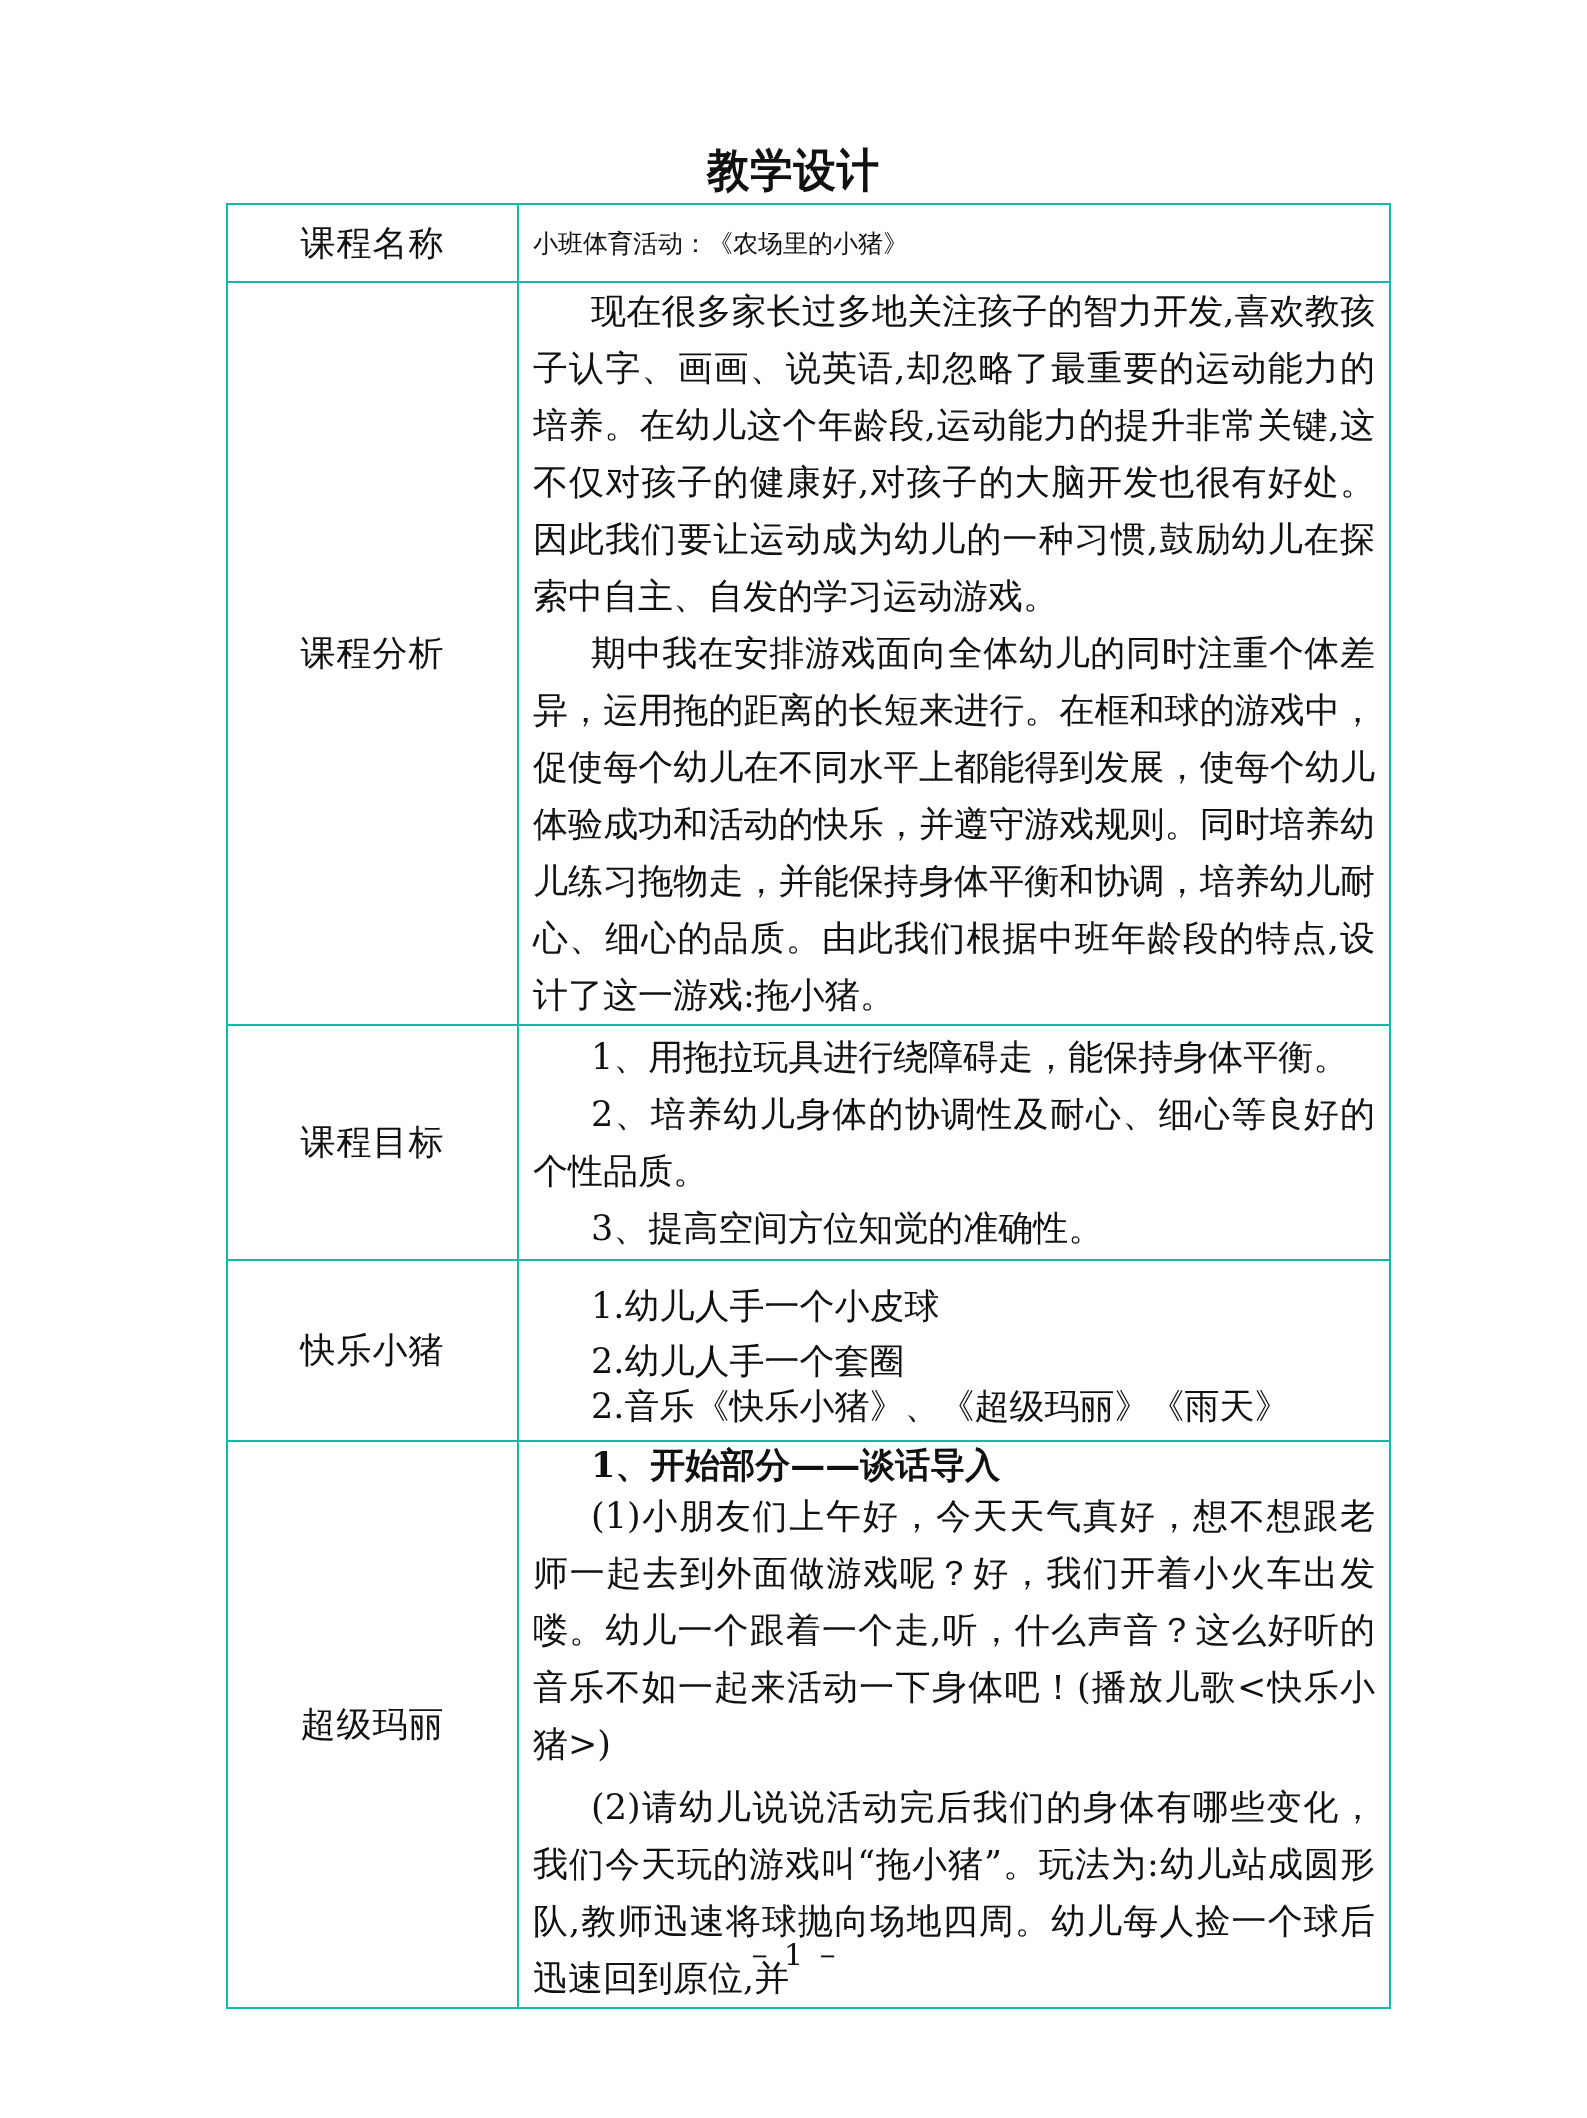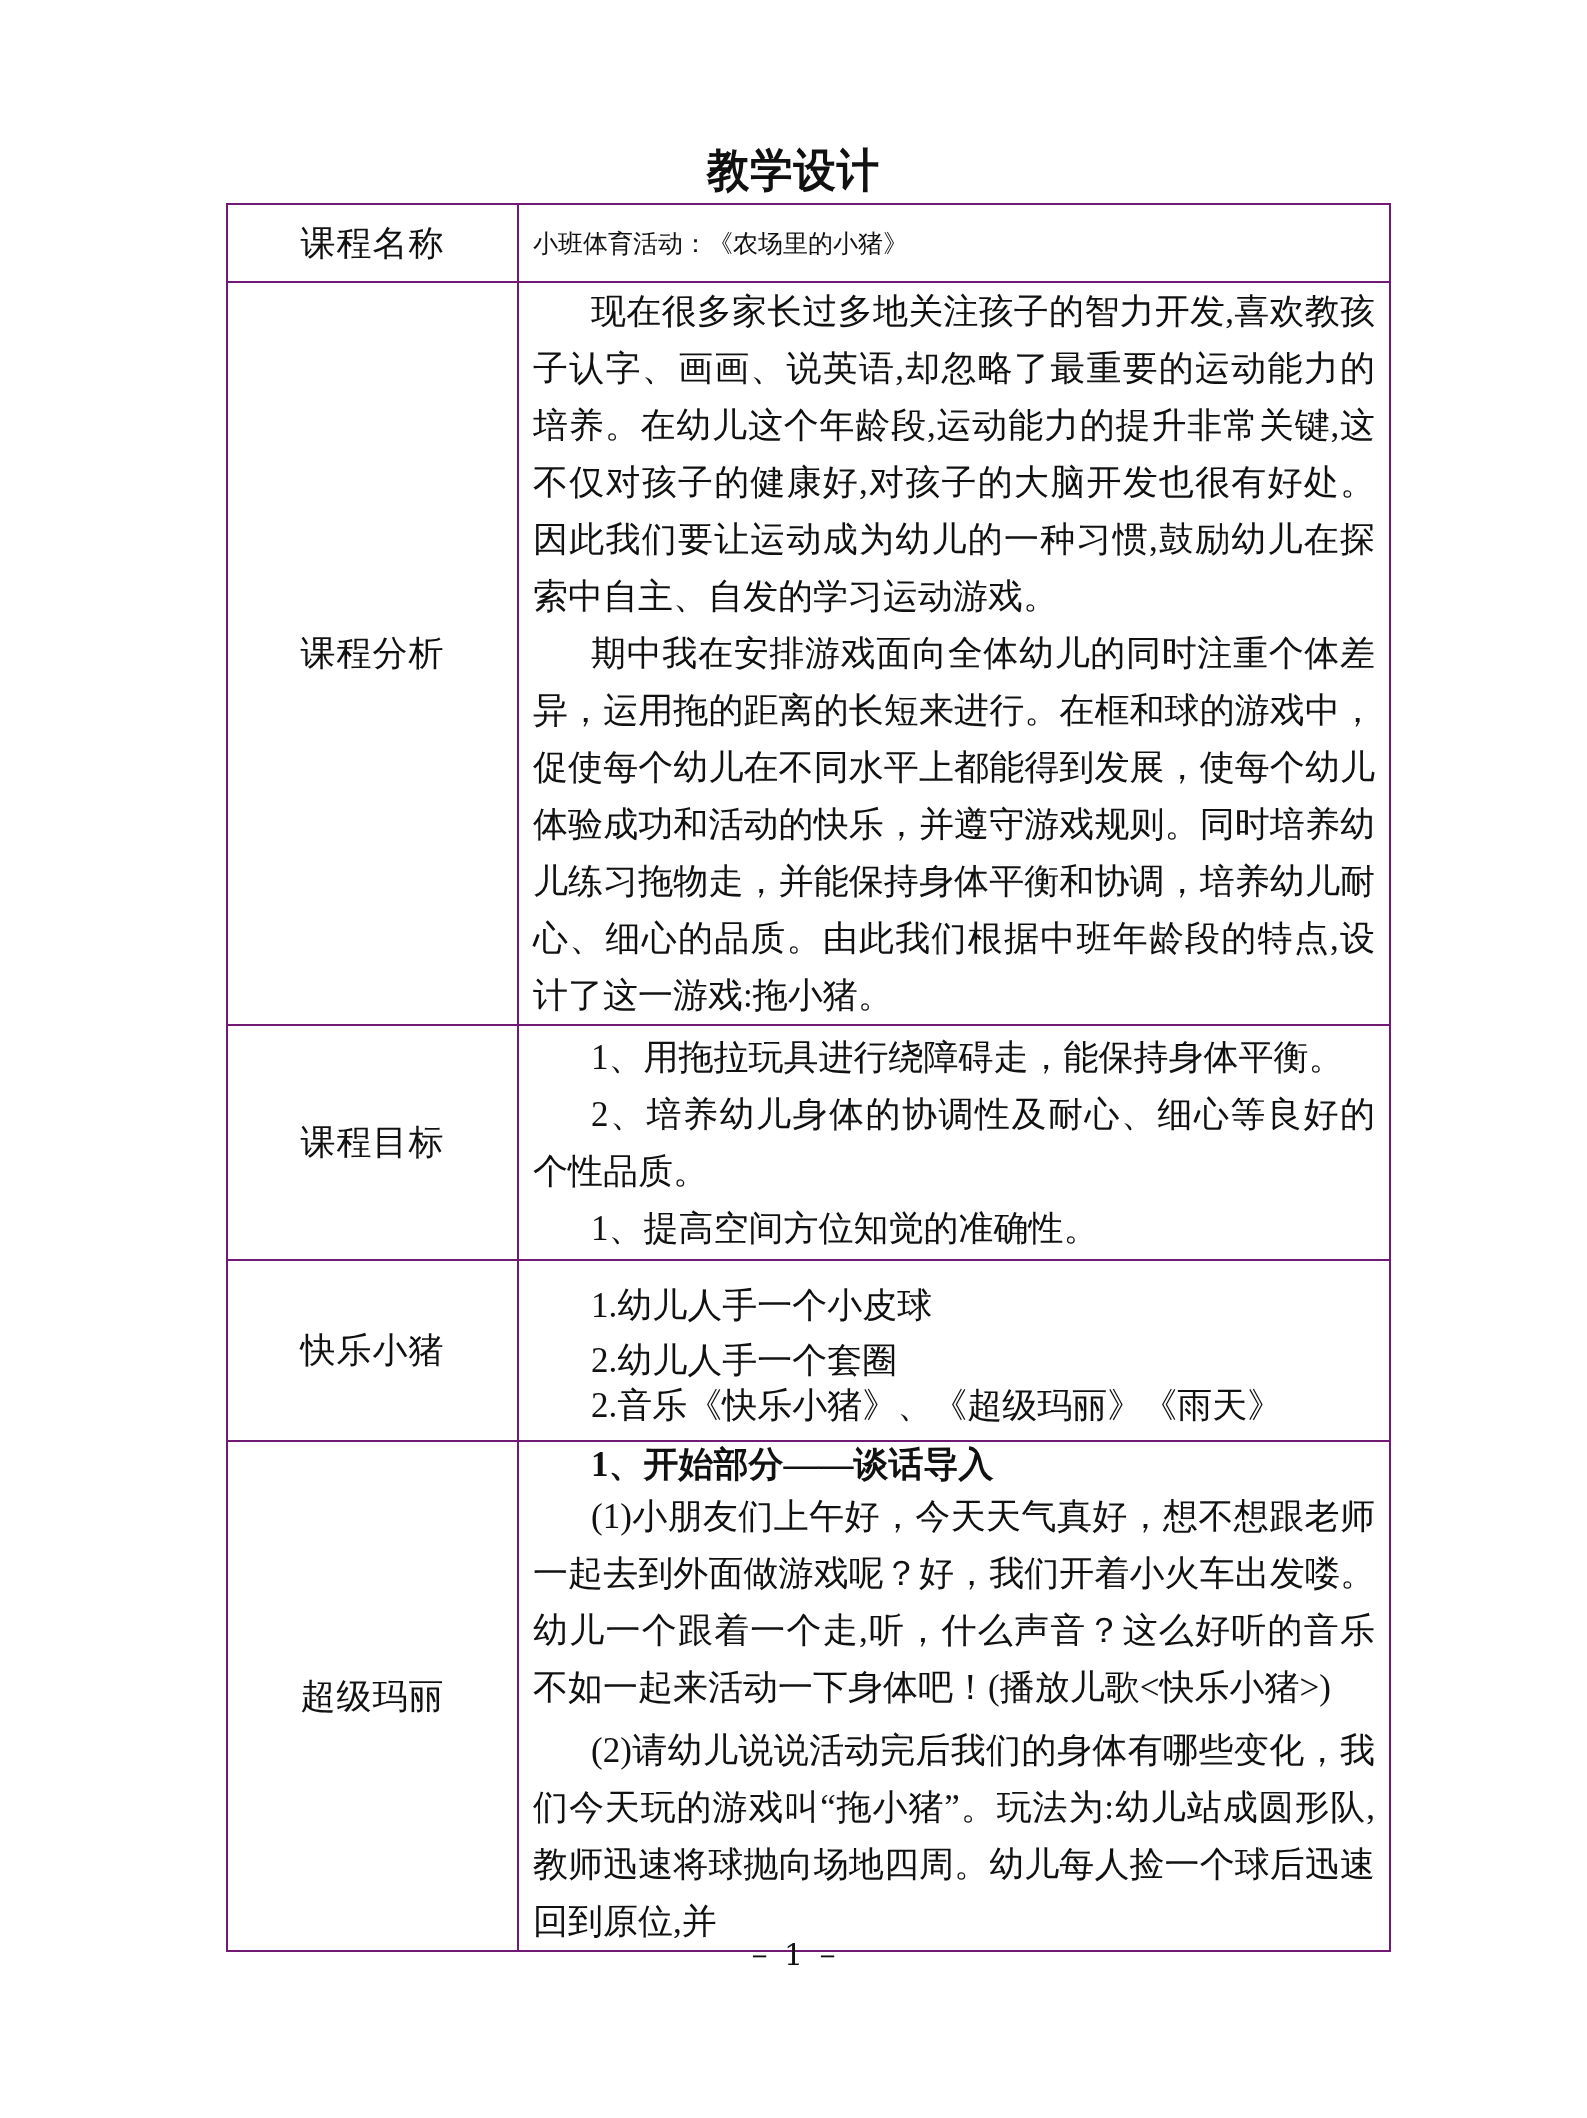--- a/index.html
+++ b/index.html
@@ -2,21 +2,21 @@
 <html><head>
 <meta charset="utf-8">
 <style>
   html, body { margin:0; padding:0; background:#ffffff; }
   body { width:1587px; height:2118px; position:relative; overflow:hidden;
          font-family:"DejaVu Serif","Liberation Serif",serif; color:#111; }
   .title { position:absolute; left:0; width:1587px; top:140px; text-align:center;
            font-family:"DejaVu Sans","Liberation Sans",sans-serif; font-size:46px; font-weight:bold;
            letter-spacing:1px; transform:scaleX(0.92); }
   table { position:absolute; left:226px; top:203px; width:1165px; border-collapse:collapse; table-layout:fixed; }
-  td { border:2px solid #701a75; vertical-align:middle; padding:0;font-family:Liberation Serif, serif; }
+  td { border:2px solid #14b8a6; vertical-align:middle; padding:0; }
   td.label { width:289px; text-align:center; font-size:35px; letter-spacing:1px; }
   td.content { padding:0 14px 0 14px; font-size:35px; line-height:57px; }
   td.content p { margin:0; text-align:justify; }
   .indent { text-indent:58px; }
   .bold { font-weight:bold; }
   .pageno { position:absolute; top:1935px; left:0; width:1587px; text-align:center; font-size:30px; }
 </style>
 </head>
 <body>
 
@@ -35,21 +35,21 @@
     <td class="content">
       <p class="indent">现在很多家长过多地关注孩子的智力开发,喜欢教孩子认字、画画、说英语,却忽略了最重要的运动能力的培养。在幼儿这个年龄段,运动能力的提升非常关键,这不仅对孩子的健康好,对孩子的大脑开发也很有好处。因此我们要让运动成为幼儿的一种习惯,鼓励幼儿在探索中自主、自发的学习运动游戏。</p>
       <p class="indent">期中我在安排游戏面向全体幼儿的同时注重个体差异，运用拖的距离的长短来进行。在框和球的游戏中，促使每个幼儿在不同水平上都能得到发展，使每个幼儿体验成功和活动的快乐，并遵守游戏规则。同时培养幼儿练习拖物走，并能保持身体平衡和协调，培养幼儿耐心、细心的品质。由此我们根据中班年龄段的特点,设计了这一游戏:拖小猪。</p>
     </td>
   </tr>
   <tr style="height:235px;">
     <td class="label">课程目标</td>
     <td class="content">
       <p class="indent">1、用拖拉玩具进行绕障碍走，能保持身体平衡。</p>
       <p class="indent">2、培养幼儿身体的协调性及耐心、细心等良好的个性品质。</p>
-      <p class="indent">1、提高空间方位知觉的准确性。</p>
+      <p class="indent">3、提高空间方位知觉的准确性。</p>
     </td>
   </tr>
   <tr style="height:181px;">
     <td class="label">快乐小猪</td>
     <td class="content">
       <p class="indent" style="line-height:60px;">1.幼儿人手一个小皮球</p>
       <p class="indent" style="line-height:50px;">2.幼儿人手一个套圈</p>
       <p class="indent" style="line-height:40px;">2.音乐《快乐小猪》、《超级玛丽》《雨天》</p>
     </td>
   </tr>

